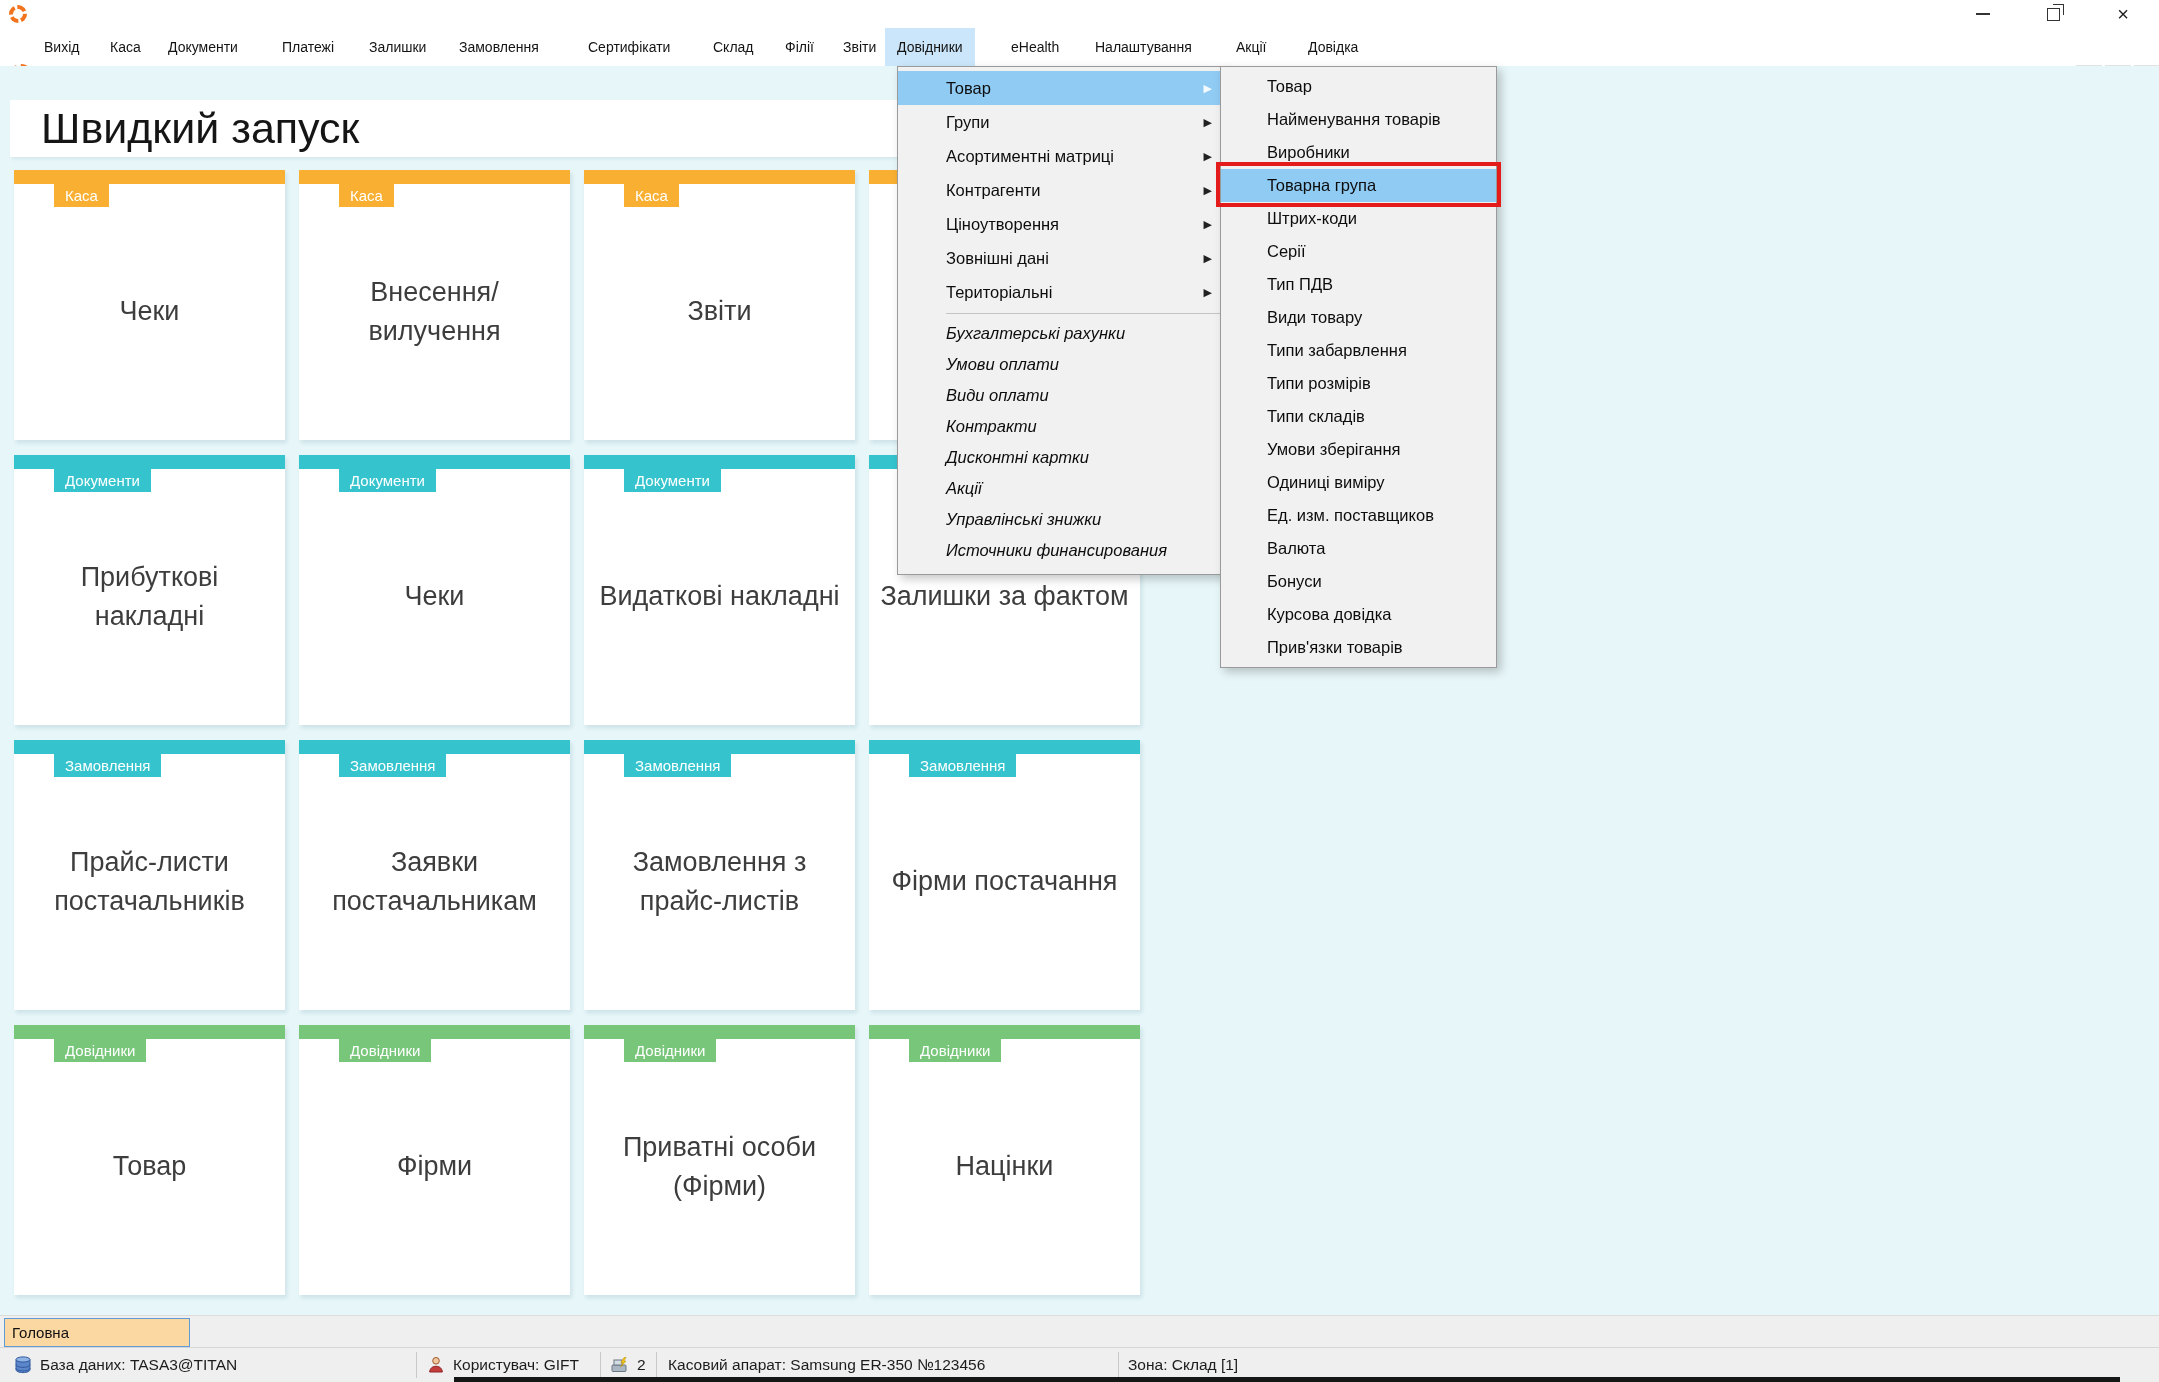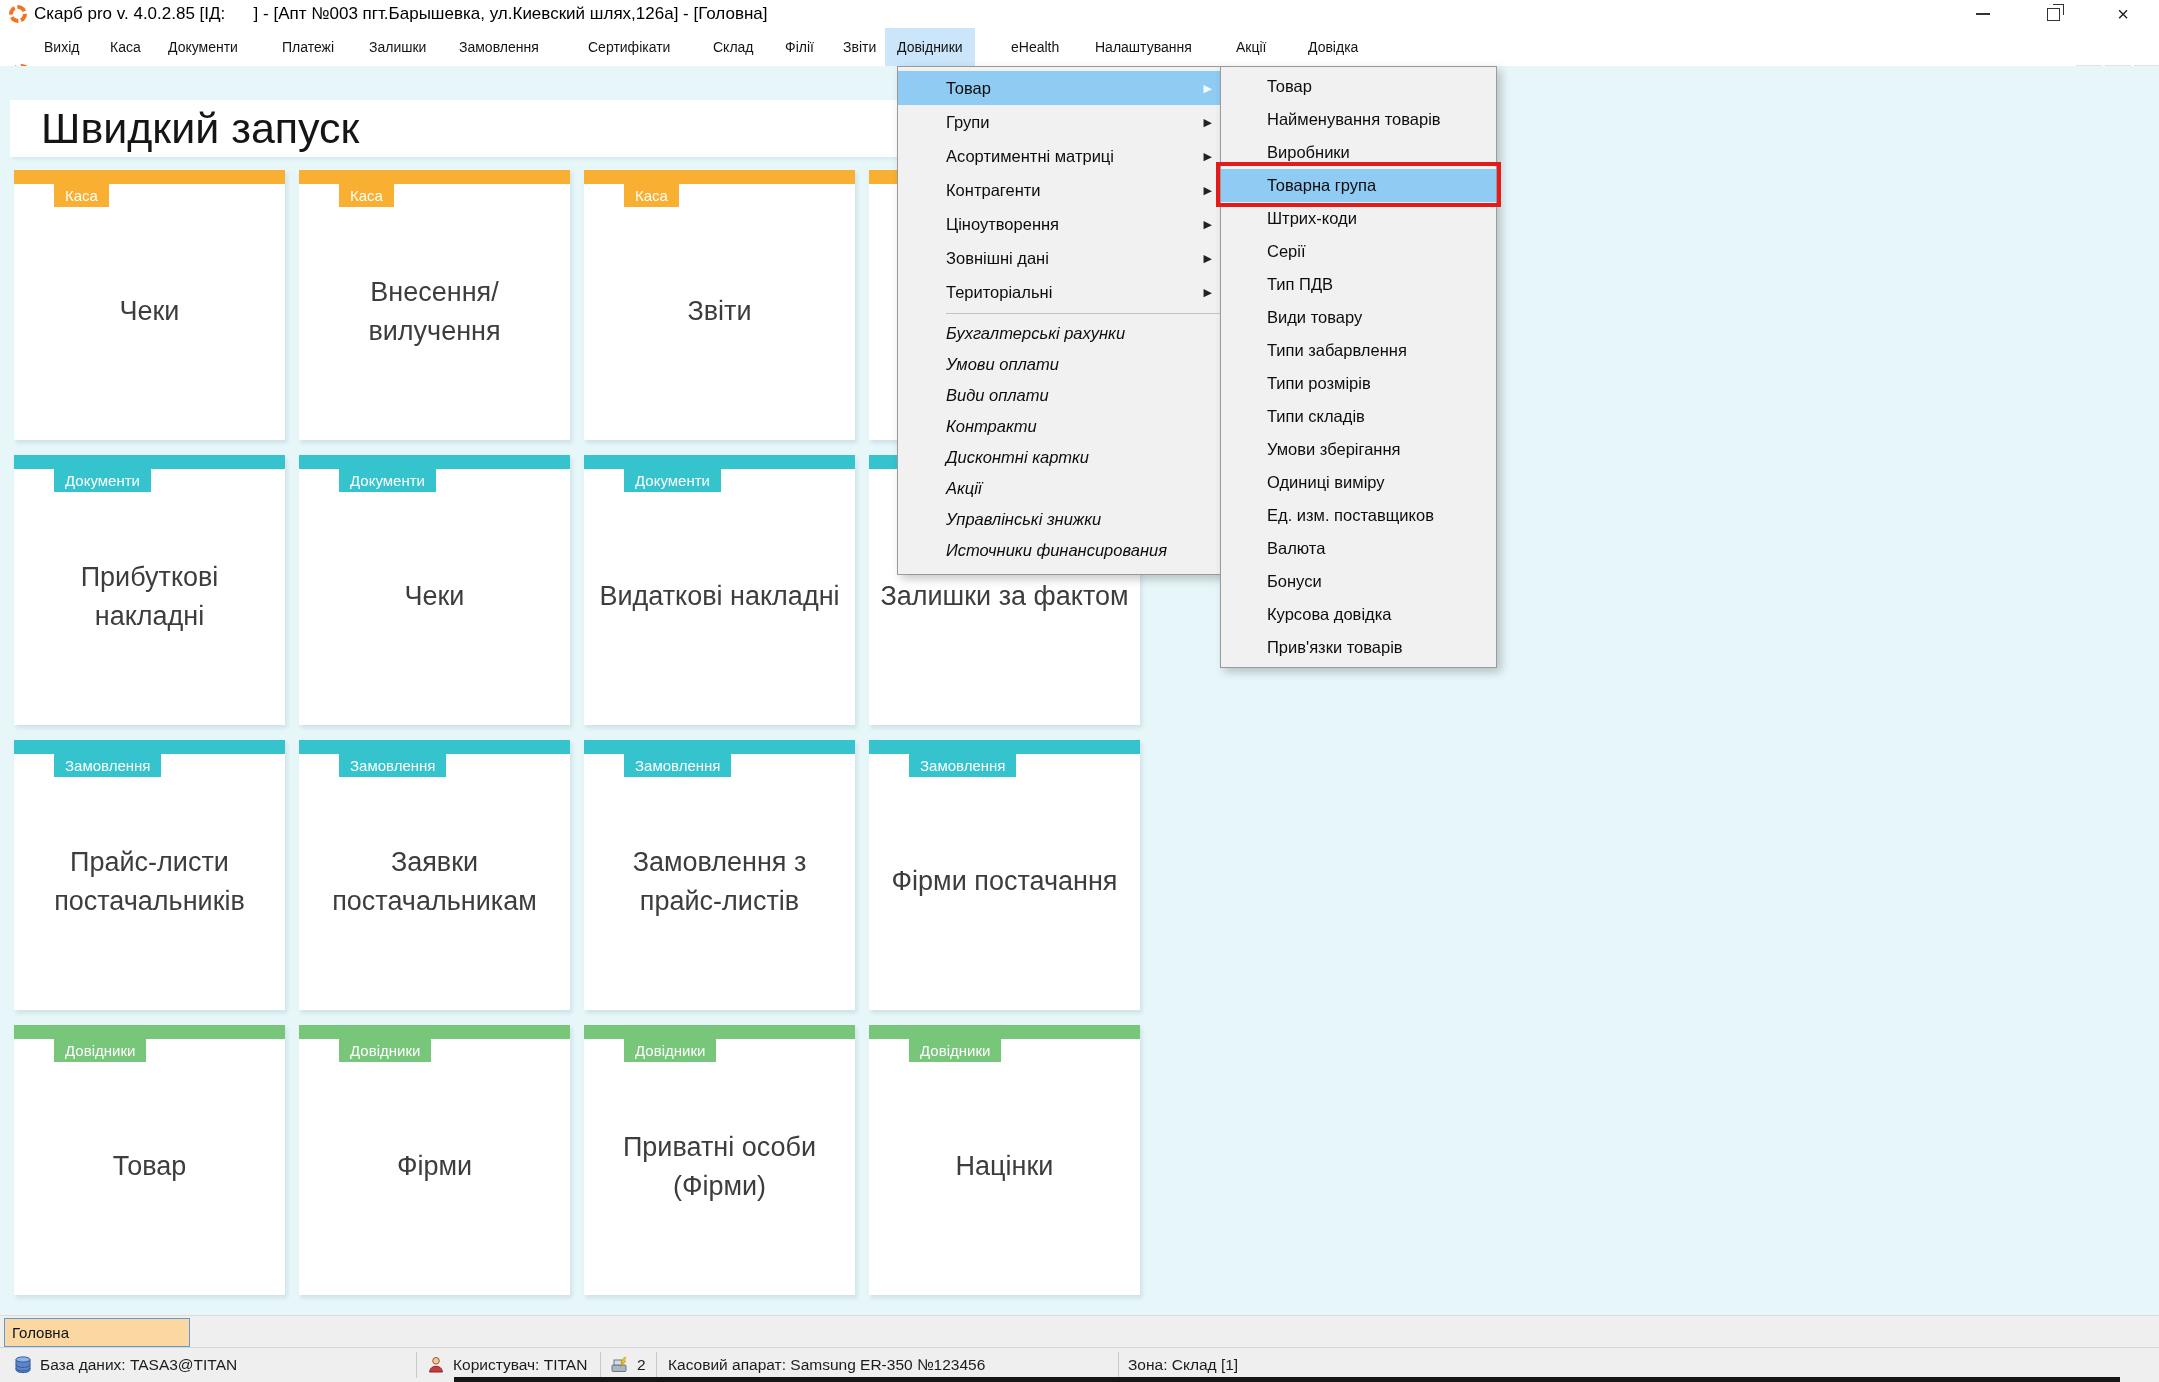--- a/index.html
+++ b/index.html
@@ -66,21 +66,20 @@
   .st-div{position:absolute;top:4px;height:26px;width:1px;background:#c9c9c9;}
   .bottom-dark{position:absolute;left:454px;top:1377px;width:1666px;height:5px;background:#161616;}
 </style>
 </head>
 <body>
 
 <div id="app">
 
   <div class="titlebar">
     <span class="gear tb"></span>
-    <span class="title-text">Скарб pro v. 4.0.2.85 [ІД:      ] - [Апт №003 пгт.Барышевка, ул.Киевский шлях,126а] - [Головна]</span>
     <div class="win-btn" style="left:1960px;">
         <span class="minbar"></span>
       </div>
     <div class="win-btn" style="left:2030px;">
         <span class="rsq"></span>
       </div>
     <div class="win-btn" style="left:2100px;">
         <span class="xglyph">×</span>
       </div>
   </div>
@@ -278,21 +277,21 @@
           <ellipse cx="9" cy="3.5" rx="7" ry="2.6" fill="#8fb3e4" stroke="#31589e"></ellipse>
         </svg>
       <span>База даних: TASA3@TITAN</span>
     </div>
     <div class="st-div" style="left:416px;"></div>
     <div class="st-item" style="left:427px;">
       <svg width="18" height="18" viewBox="0 0 18 18">
           <circle cx="9" cy="4.8" r="3.3" fill="#f3c79e" stroke="#9c5a2e"></circle>
           <path d="M2.6 16c.5-4 3-5.7 6.4-5.7s5.9 1.7 6.4 5.7z" fill="#c43c3c" stroke="#8e2626"></path>
         </svg>
-      <span>Користувач: TITAN</span>
+      <span>Користувач: GIFT</span>
     </div>
     <div class="st-div" style="left:600px;"></div>
     <div class="st-item" style="left:610px;">
       <svg width="19" height="18" viewBox="0 0 19 18">
           <rect x="2" y="9" width="14" height="6.5" rx="1" fill="#aab6c2" stroke="#6b7683"></rect>
           <rect x="4" y="4" width="8" height="5" fill="#d5dde4" stroke="#6b7683"></rect>
           <path d="M14 1.5l-3.2 5h2.1l-2.2 4.6 5.3-6.1h-2.1l2.2-3.5z" fill="#f5c518" stroke="#b38f00" stroke-width=".5"></path>
         </svg>
       <span>2</span>
     </div>

